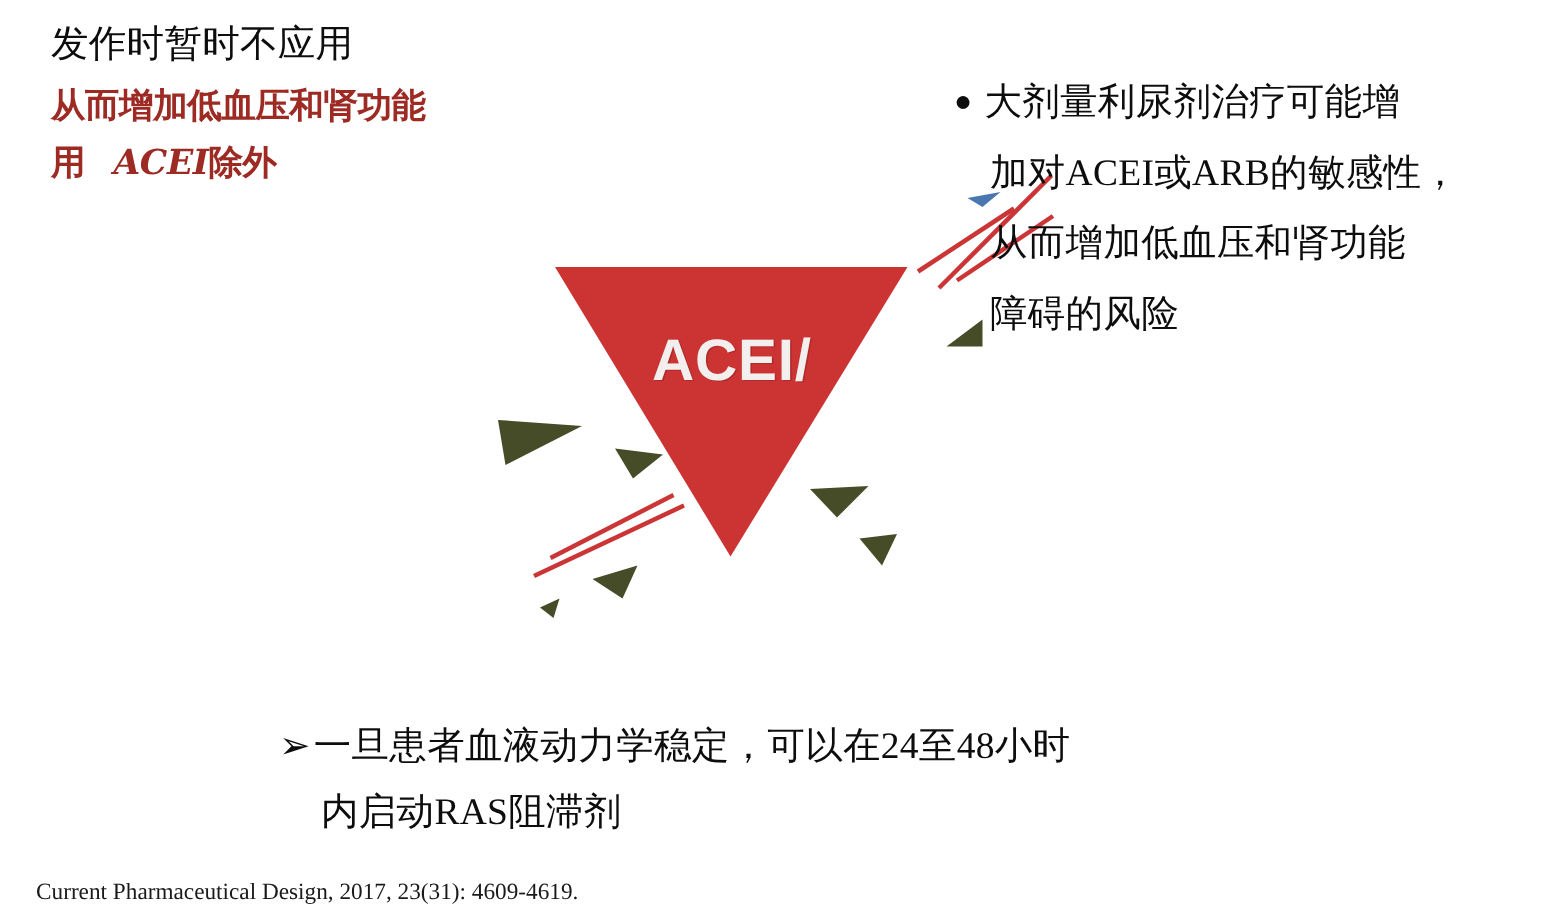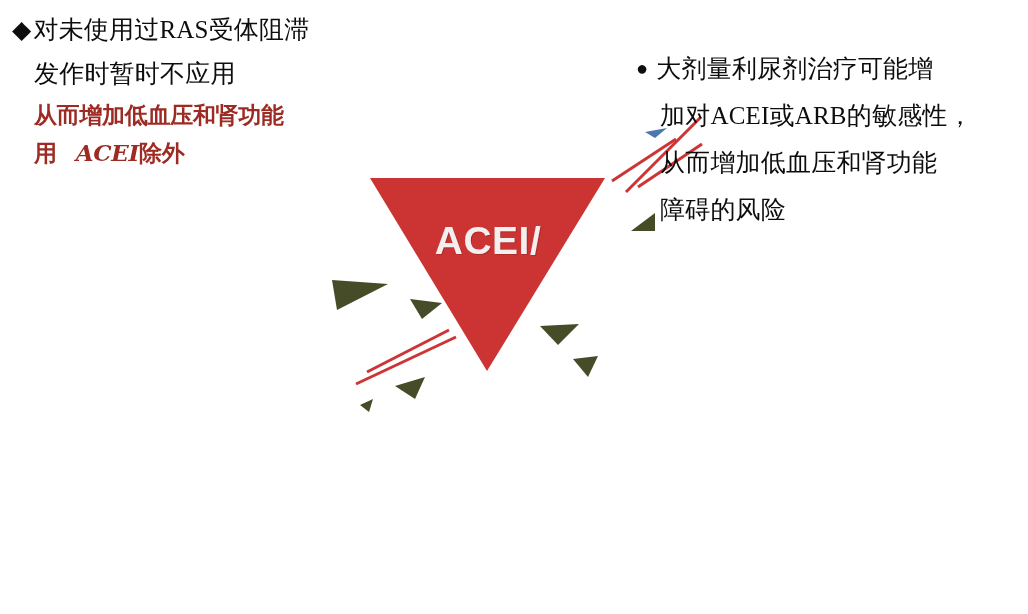--- a/index.html
+++ b/index.html
@@ -140,28 +140,32 @@
     </g>
 
     <polygon points="645,132 667,128 655,138" fill="#4a77b0"></polygon>
   </svg>
 
   <div id="triangle-label">
     <div>ACEI/</div>
   </div>
 
   <div id="left-block" class="text-block">
-    <div class="line l1"><span class="bullet-diamond">◆</span><span>对未使用过RAS受体阻滞</span></div>
     <div class="line indent">发作时暂时不应用</div>
     <div class="line red indent">从而增加低血压和肾功能</div>
     <div class="line red indent"><span>用</span><span class="ital">ACEI</span><span>除外</span></div>
   </div>
 
   <div id="right-block" class="text-block">
     <div class="line"><span class="bullet-dot">●</span><span>大剂量利尿剂治疗可能增</span></div>
     <div class="line indent">加对ACEI或ARB的敏感性，</div>
     <div class="line indent">从而增加低血压和肾功能</div>
     <div class="line indent">障碍的风险</div>
   </div>
 
+  <div id="bottom-block" class="text-block">
+    <div class="line"><span class="bullet-arrow">➢</span><span>一旦患者血液动力学稳定，可以在24至48小时</span></div>
+    <div class="line indent">内启动RAS阻滞剂</div>
+  </div>
 
+  <div id="citation">Current Pharmaceutical Design, 2017, 23(31): 4609-4619.</div>
 
 </div>
 
 </body></html>

